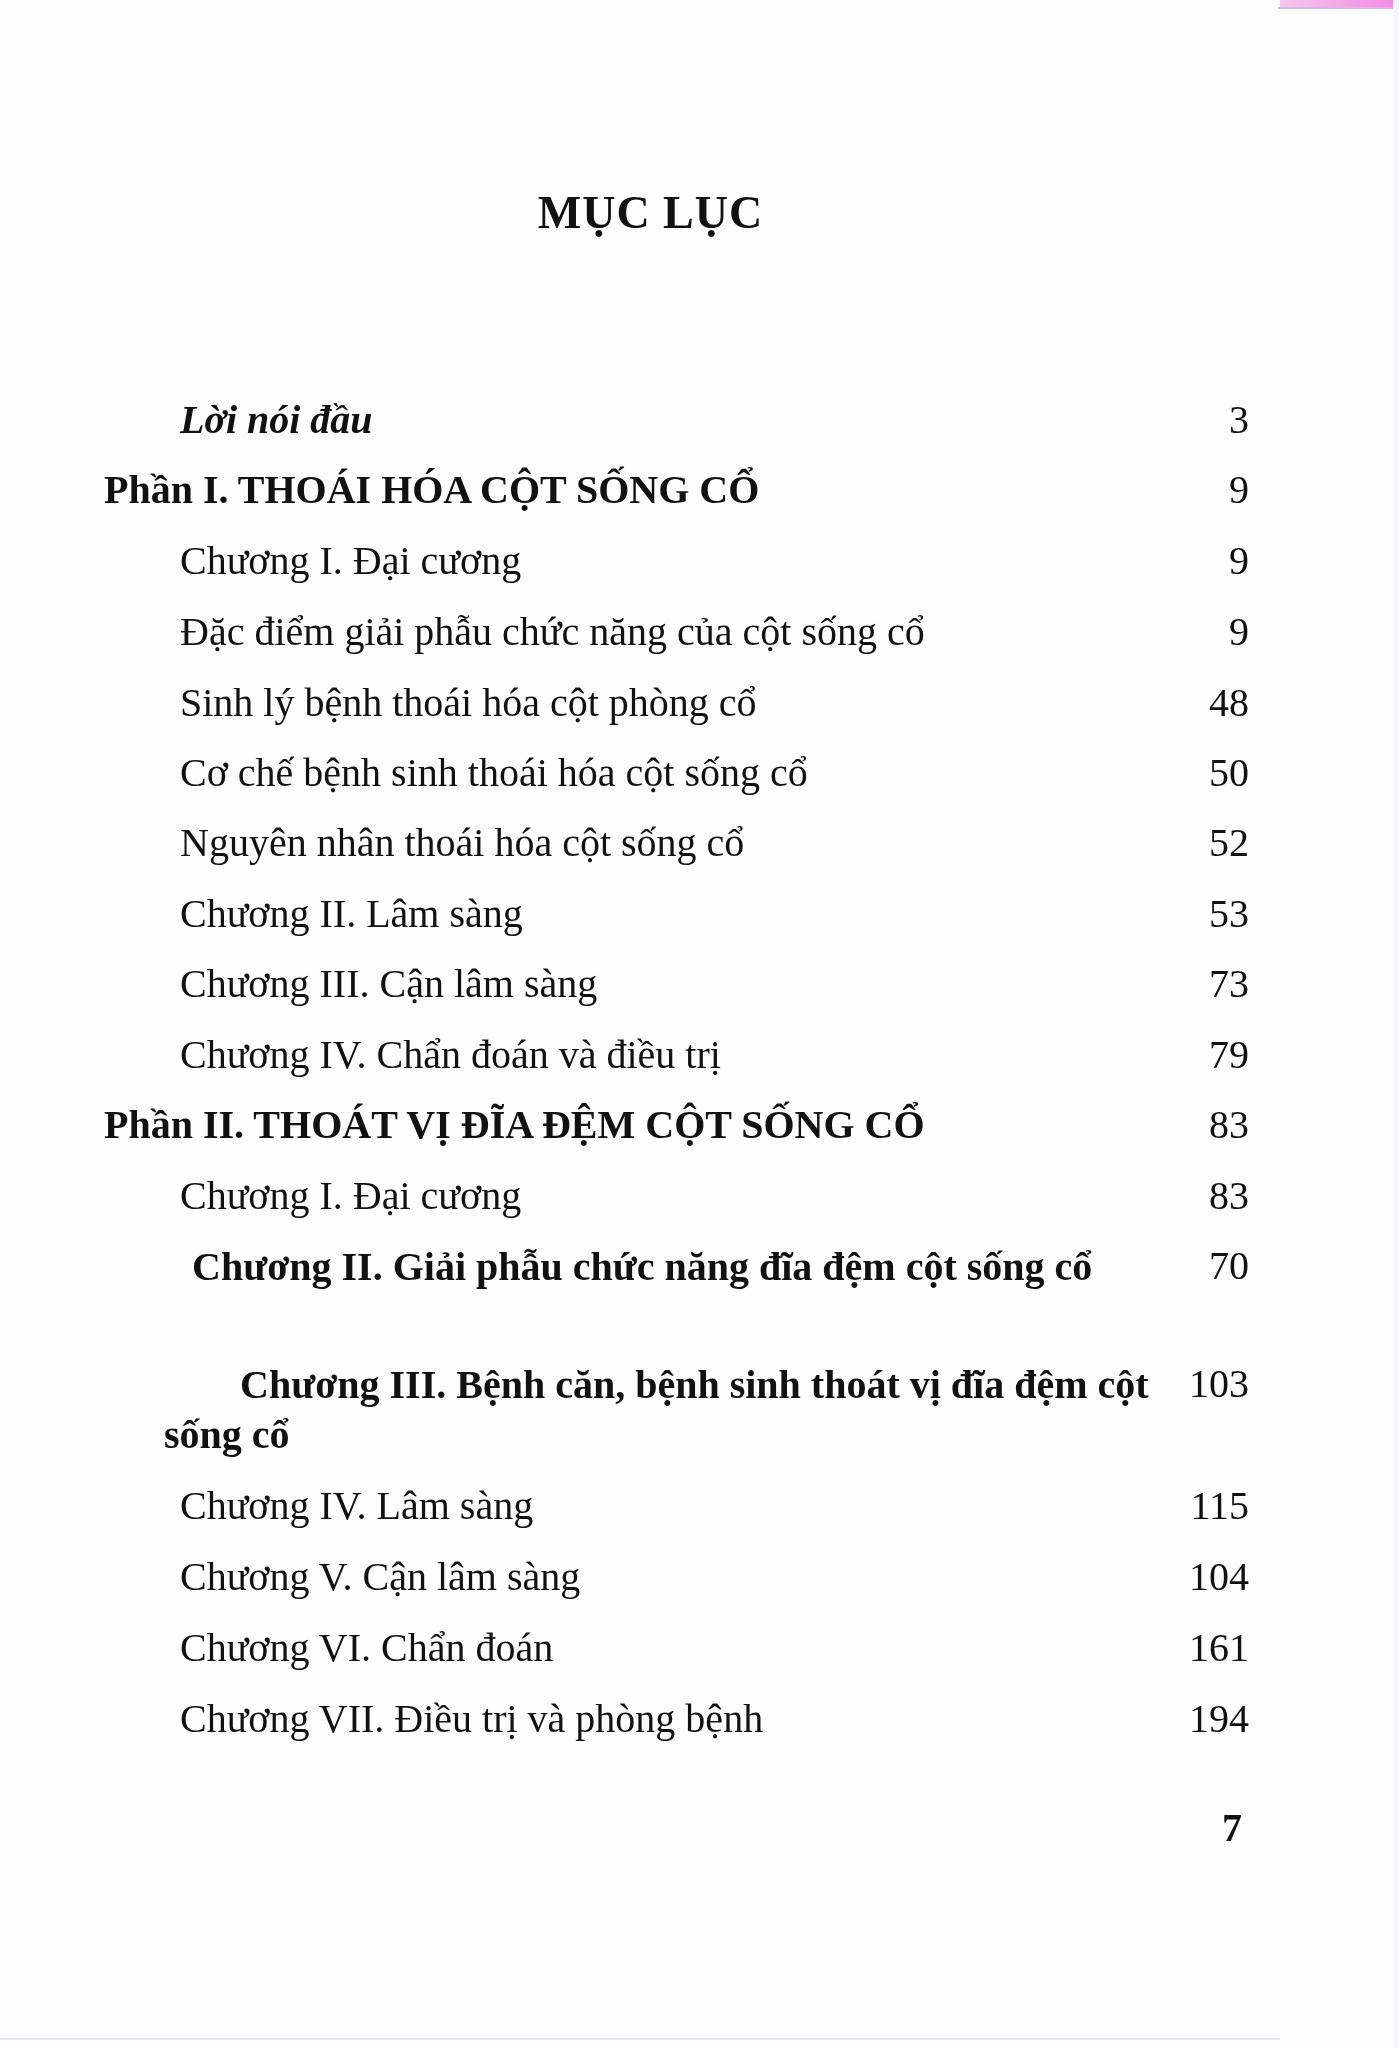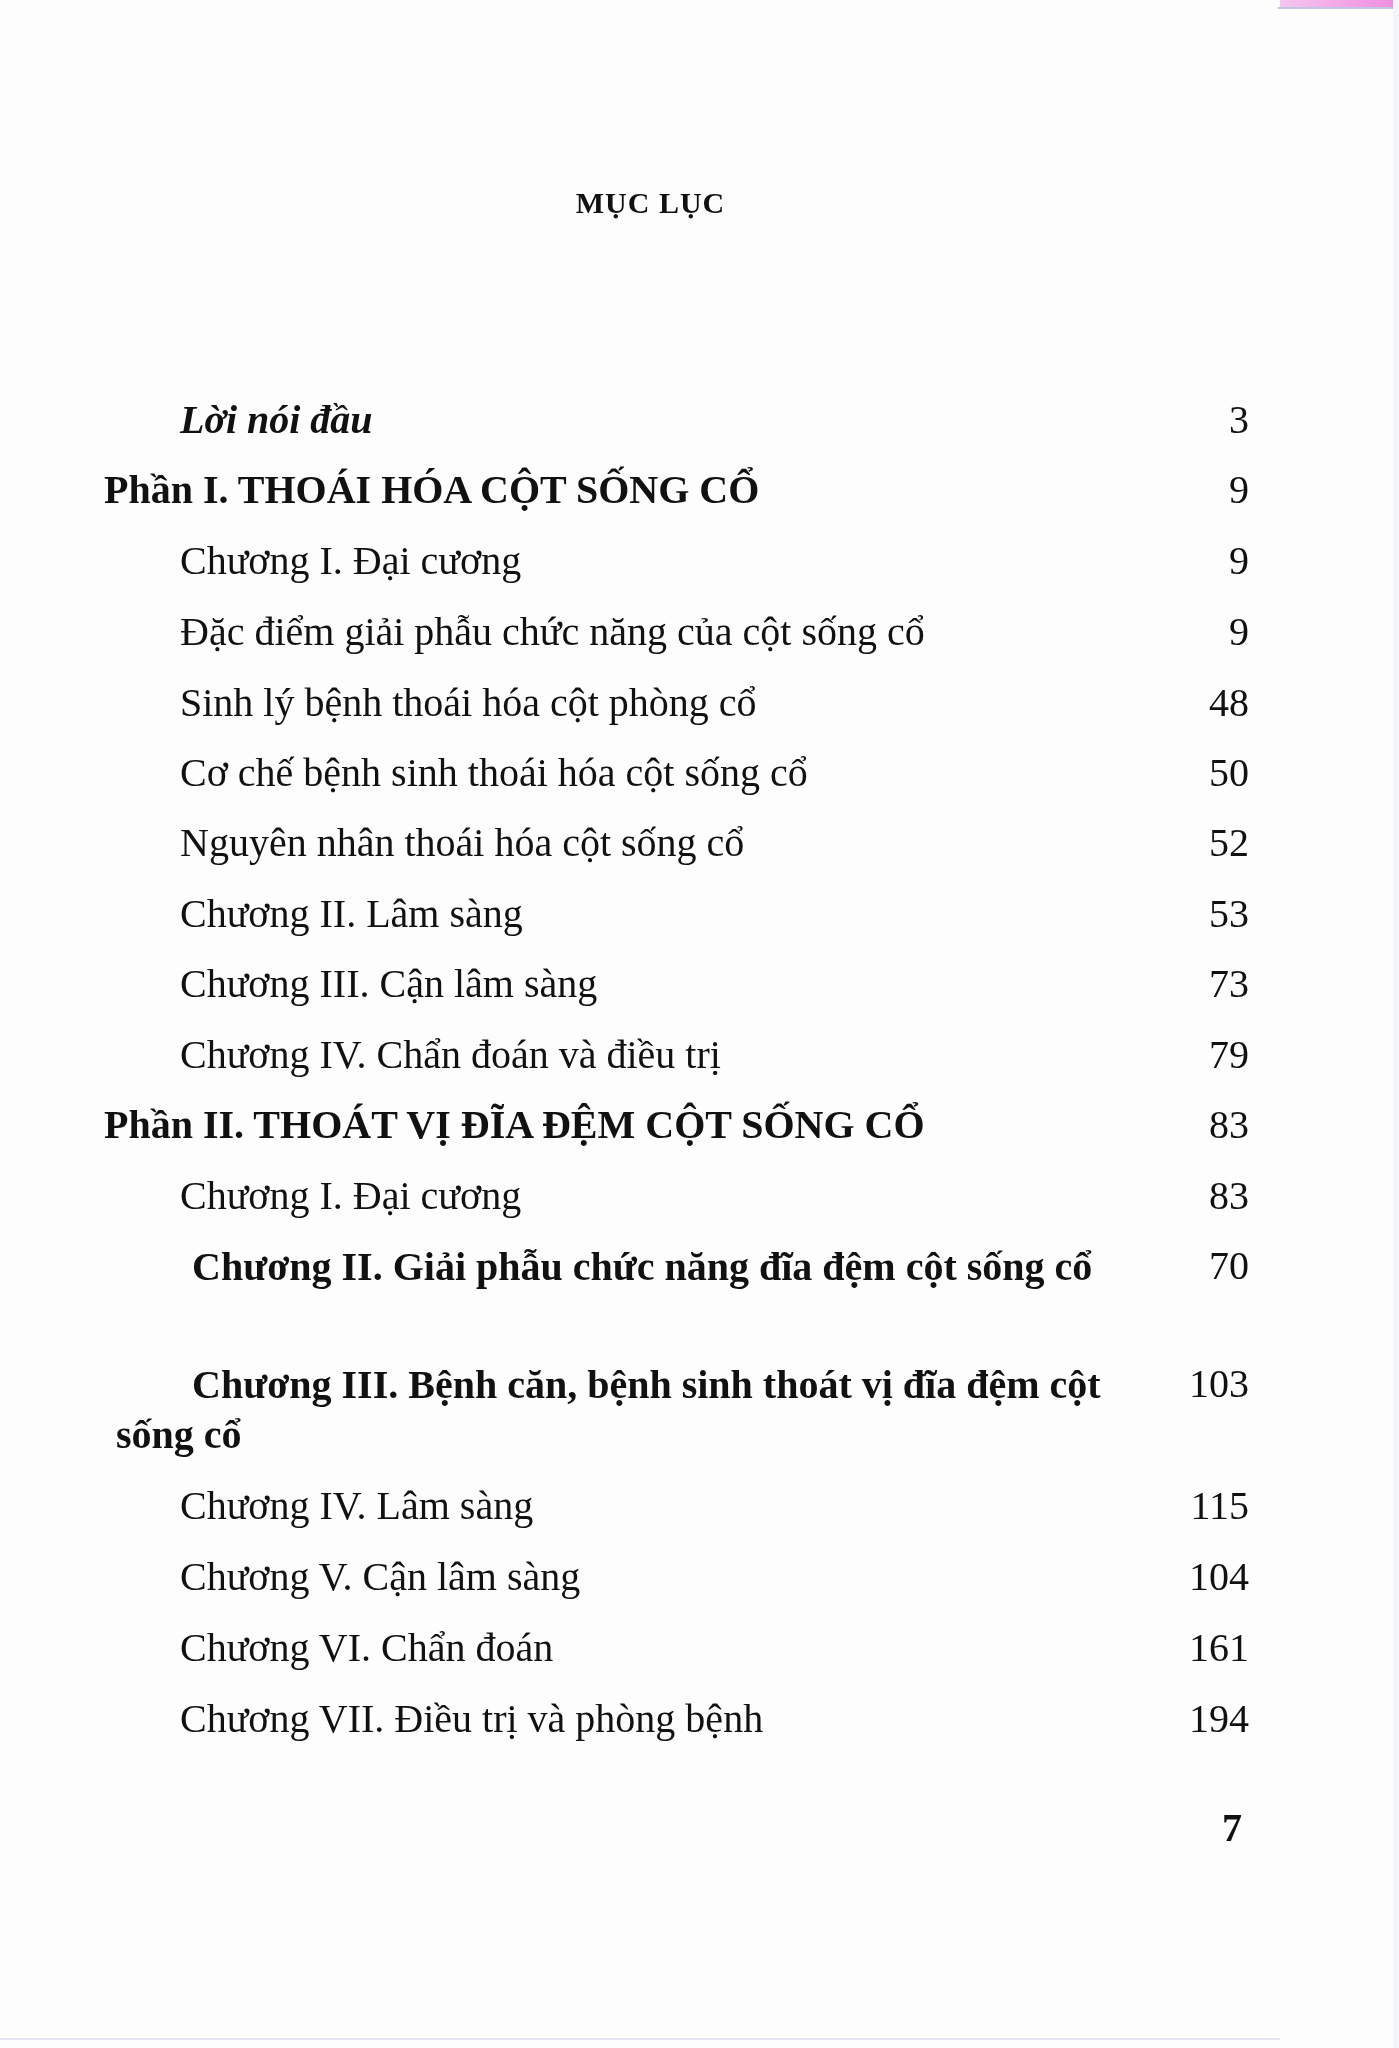--- a/index.html
+++ b/index.html
@@ -8,21 +8,21 @@
     background:#fdfdfd;
     font-family:"Liberation Serif", "DejaVu Serif", serif;
     color:#111;
   }
   .edge-right { position:absolute; right:0; top:0; width:6px; height:2048px; background:#f3f5fb; }
   .top-strip { position:absolute; top:0; left:1280px; width:119px; height:7px;
     background:linear-gradient(to right,#f5c6ee,#f08be0); }
   .top-strip-line { position:absolute; top:7px; left:1278px; width:121px; height:2px; background:#9aa0d6; opacity:.6; }
   .bottom-line { position:absolute; left:0; bottom:8px; width:1280px; height:2px; background:#e3e6f2; }
   .title { position:absolute; top:186px; left:0; width:1301px; text-align:center;
-    font-weight:bold; font-size:30px; letter-spacing:1px; }
+    font-weight:bold; font-size:46px; letter-spacing:1px; }
   .toc { position:absolute; left:0; top:0; width:1399px; }
   .row { position:absolute; left:0; width:1399px; font-size:40px; line-height:48px; }
   .row .label { position:absolute; white-space:nowrap; }
   .row .page { position:absolute; right:150px; text-align:right; }
   .italic { font-style:italic; font-weight:bold; }
   .part .label { left:104px; font-weight:bold; }
   .chap .label { left:180px; font-weight:normal; }
   .sec .label { left:180px; }
   .wrap .label { left:116px; width:1000px; white-space:normal; text-indent:76px; line-height:50px; font-weight:bold; }
   .page-number { position:absolute; top:1804px; left:1222px; font-size:40px; font-weight:bold; }
@@ -84,21 +84,21 @@
   </div>
   <div class="row chap" style="top:1172px;">
     <span class="label">Chương I. Đại cương</span>
     <span class="page">83</span>
   </div>
   <div class="row wrap" style="top:1242px;">
     <span class="label" style="width:1020px;">Chương II. Giải phẫu chức năng đĩa đệm cột sống cổ</span>
     <span class="page">70</span>
   </div>
   <div class="row wrap" style="top:1360px;">
-    <span class="label" style="width:1020px;">Chương III. Bệnh căn, bệnh sinh thoát vị đĩa đệm cột sống cổ</span>
+    <span class="label" style="width:1020px;margin-left:48px;">Chương III. Bệnh căn, bệnh sinh thoát vị đĩa đệm cột sống cổ</span>
     <span class="page">103</span>
   </div>
   <div class="row chap" style="top:1482px;">
     <span class="label">Chương IV. Lâm sàng</span>
     <span class="page">115</span>
   </div>
   <div class="row chap" style="top:1553px;">
     <span class="label">Chương V. Cận lâm sàng</span>
     <span class="page">104</span>
   </div>

